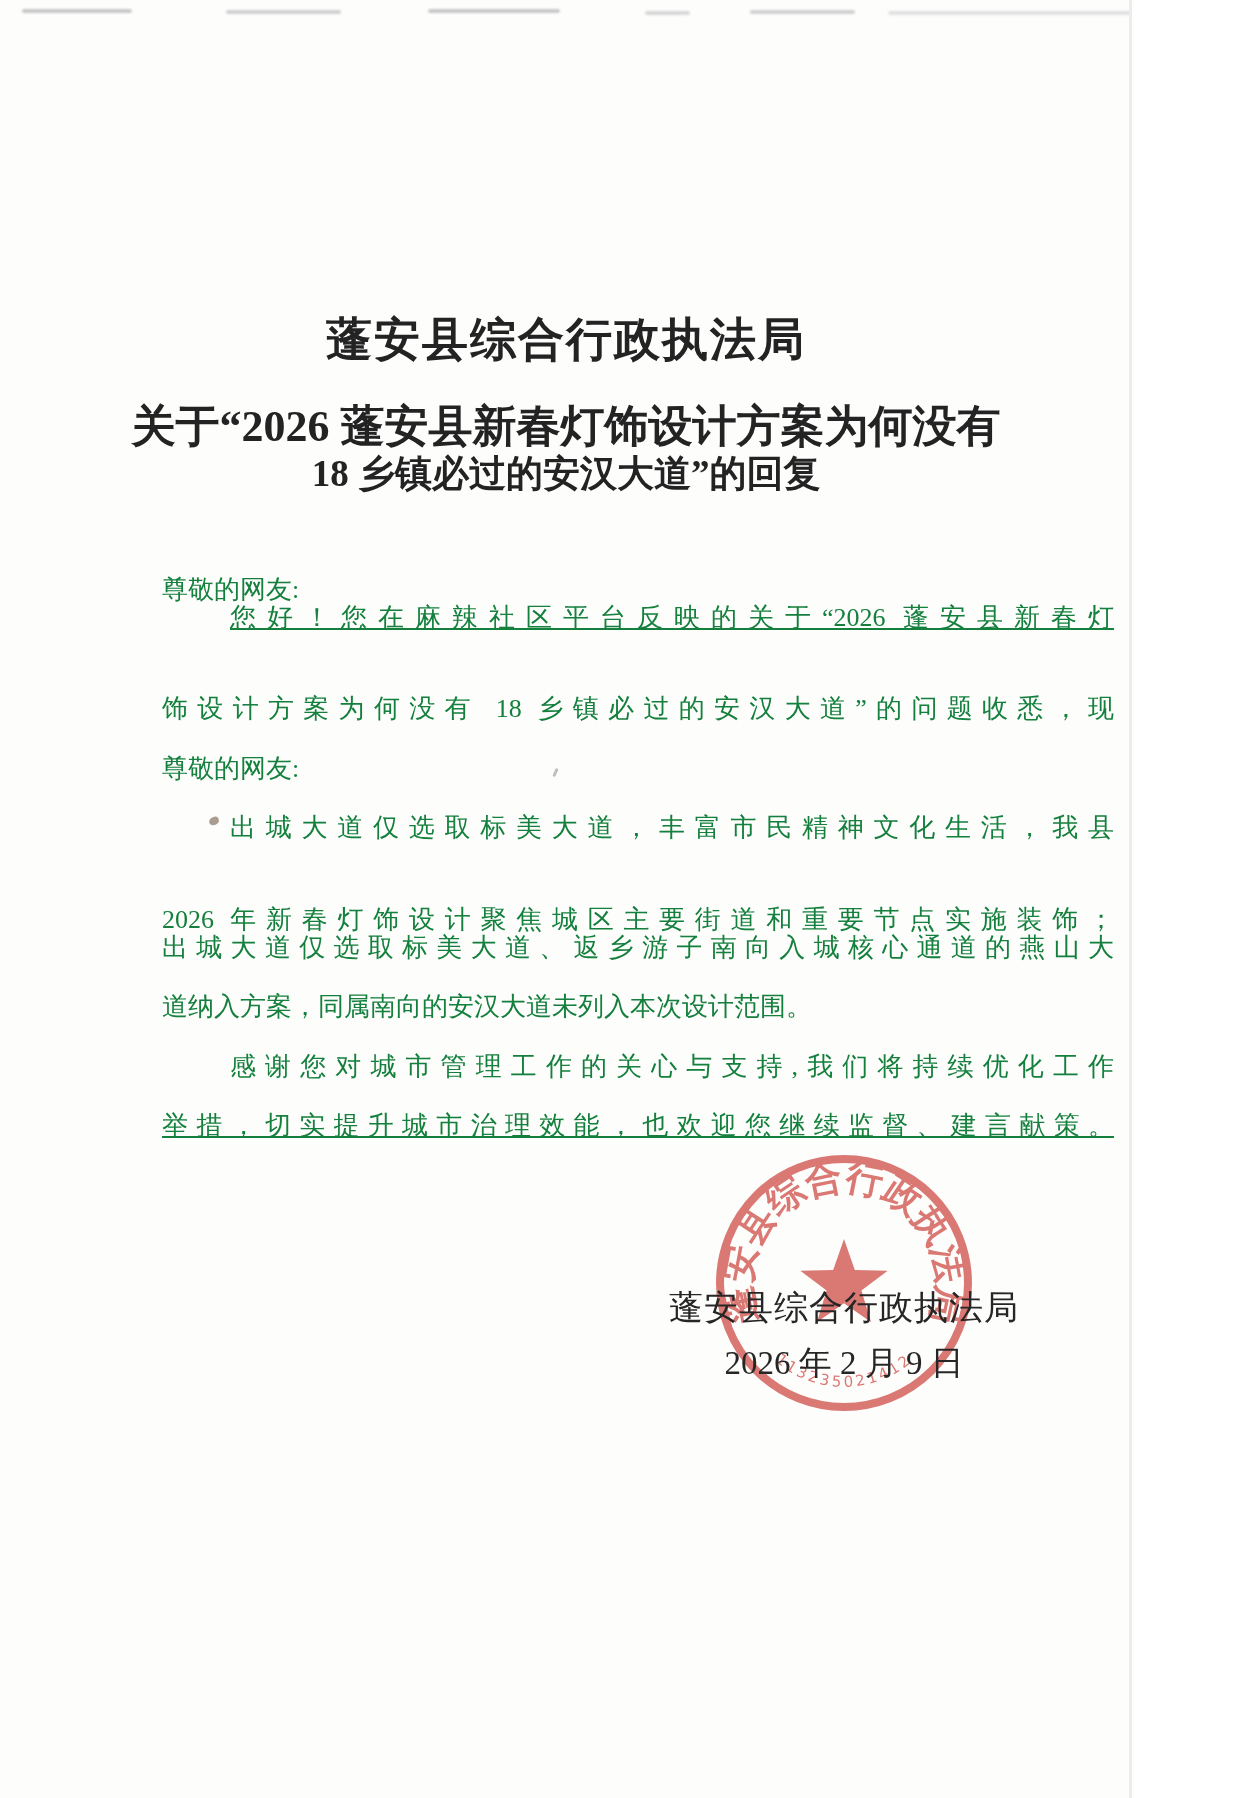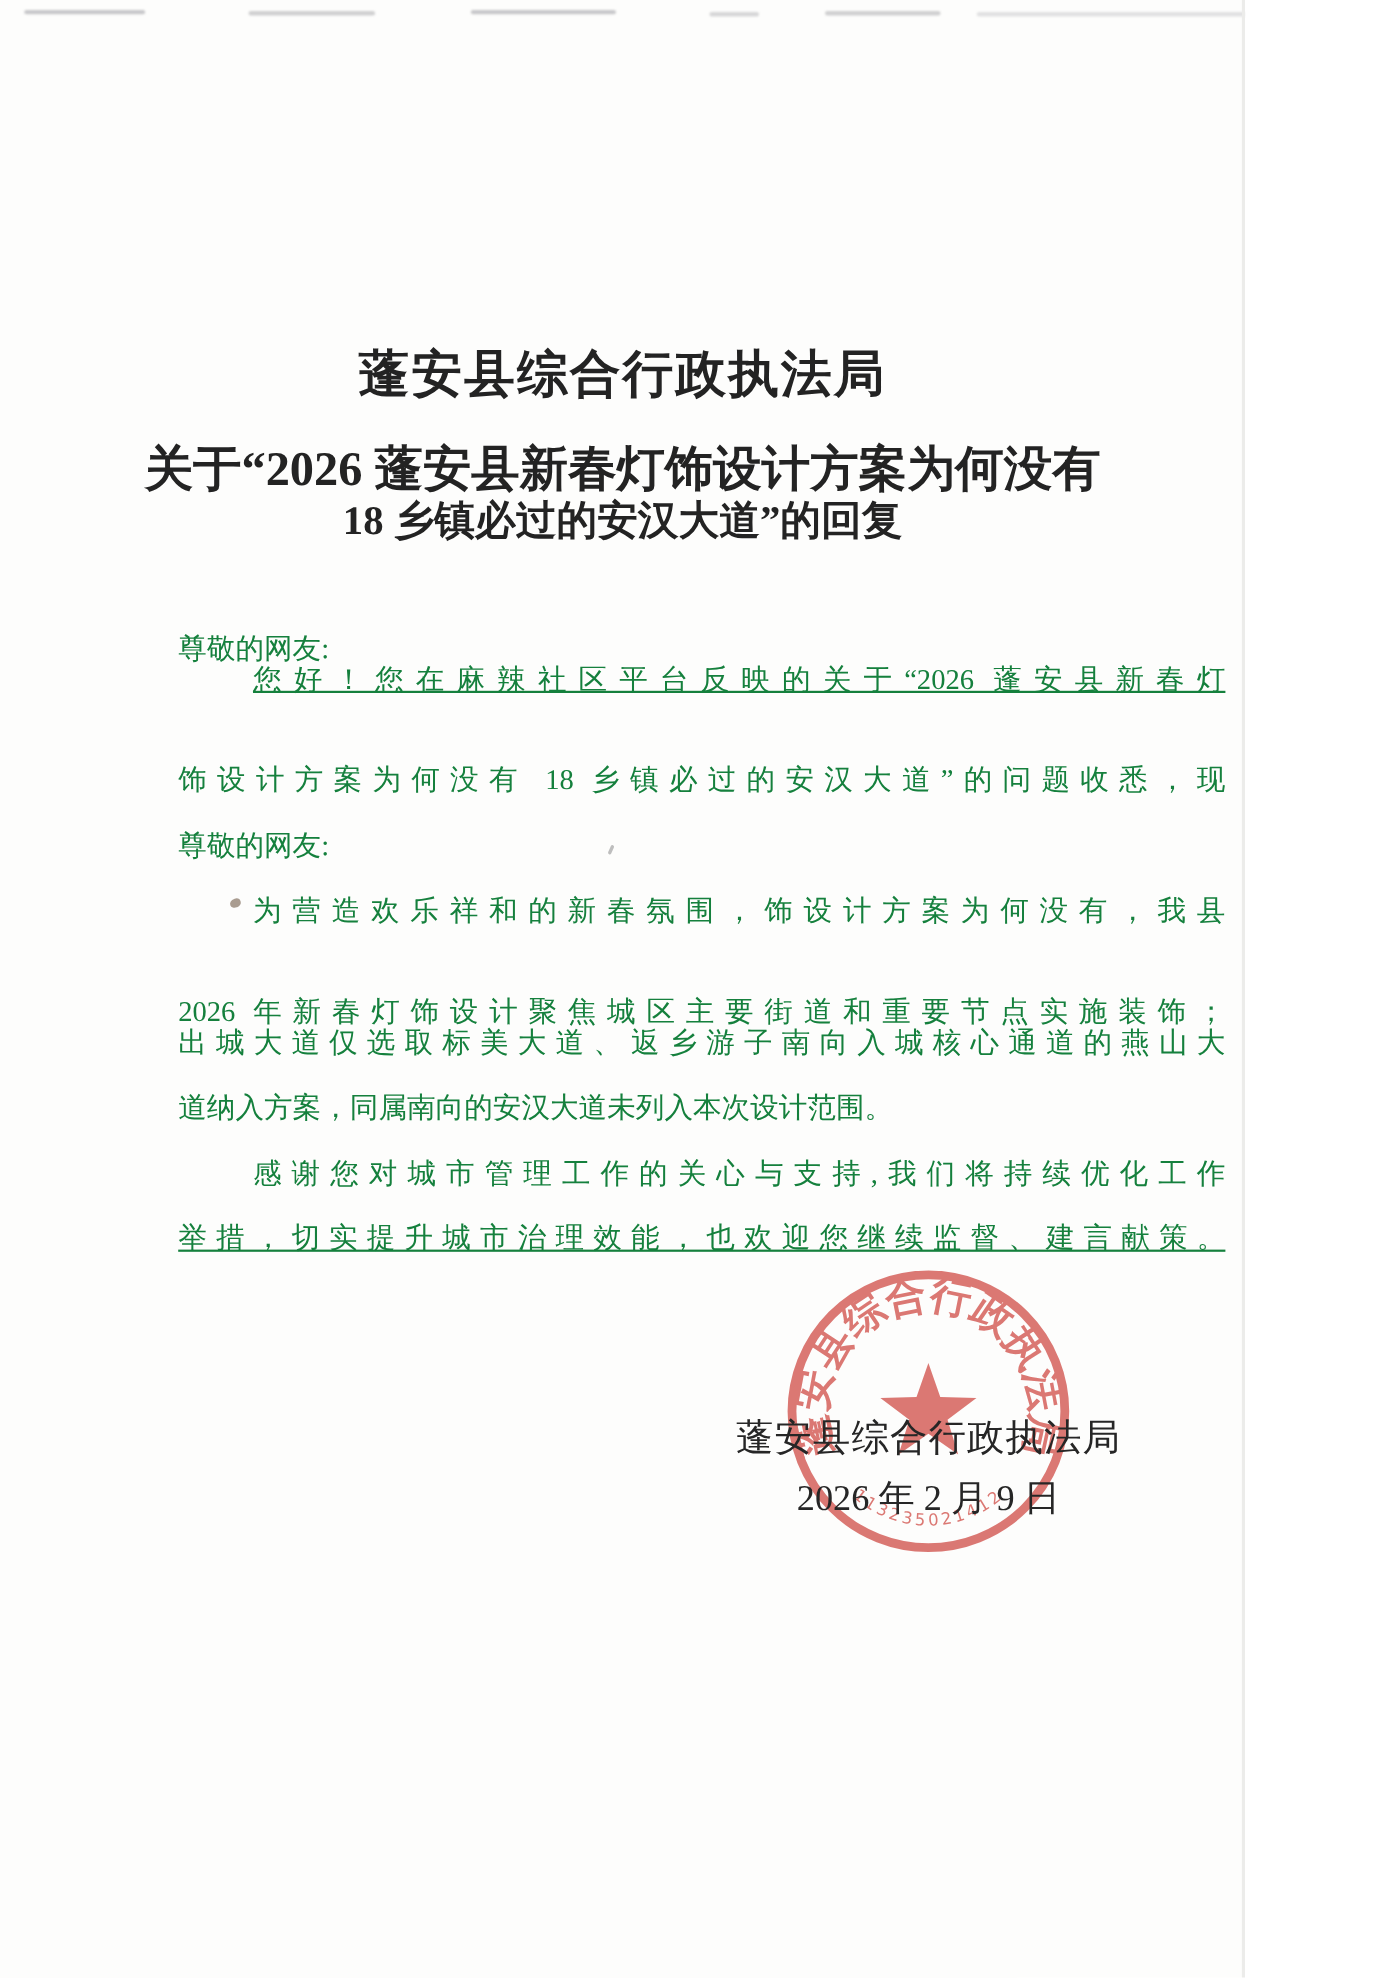--- a/index.html
+++ b/index.html
@@ -71,21 +71,21 @@
   <div class="edge-right"></div>
 
   <div class="t-line t1">蓬安县综合行政执法局</div>
   <div class="t-line t2">关于“2026 蓬安县新春灯饰设计方案为何没有</div>
   <div class="t-line t3">18 乡镇必过的安汉大道”的回复</div>
 
   <div class="bl bl1">尊敬的网友:</div>
   <div class="bl bl2 fill ind">您好！您在麻辣社区平台反映的关于“2026 蓬安县新春灯</div>
   <div class="bl bl3 fill">饰设计方案为何没有 18 乡镇必过的安汉大道”的问题收悉，现</div>
   <div class="bl bl4">尊敬的网友:</div>
-  <div class="bl bl5 fill ind">为营造欢乐祥和的新春氛围，饰设计方案为何没有，我县</div>
+  <div class="bl bl5 fill ind">出城大道仅选取标美大道，丰富市民精神文化生活，我县</div>
   <div class="bl bl6 fill">2026 年新春灯饰设计聚焦城区主要街道和重要节点实施装饰；</div>
   <div class="bl bl8">道纳入方案，同属南向的安汉大道未列入本次设计范围。</div>
   <div class="bl bl7 fill">出城大道仅选取标美大道、返乡游子南向入城核心通道的燕山大</div>
   <div class="bl bl9 fill ind">感谢您对城市管理工作的关心与支持,我们将持续优化工作</div>
   <div class="bl bl10 fill">举措，切实提升城市治理效能，也欢迎您继续监督、建言献策。</div>
 
   <div class="speck1"></div>
   <div class="speck2"></div>
 
   <svg class="seal" viewBox="0 0 300 300" xmlns="http://www.w3.org/2000/svg">

